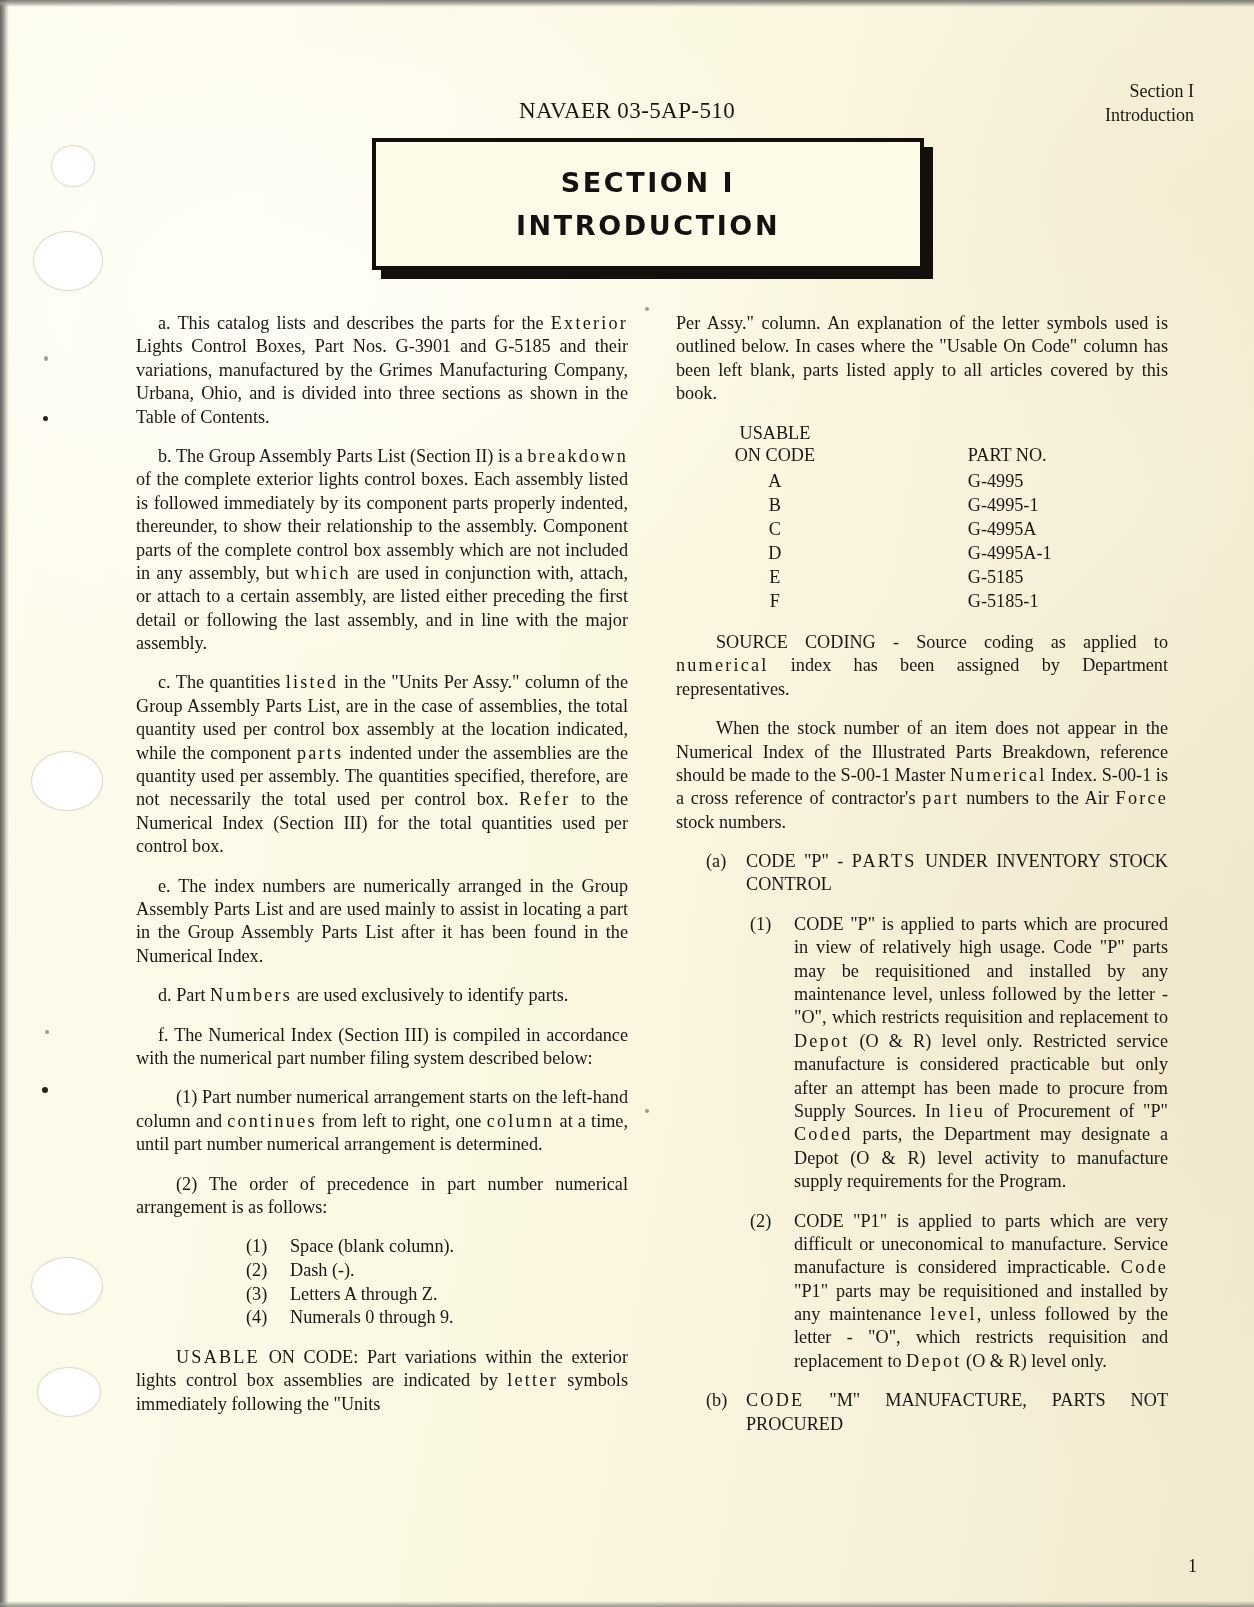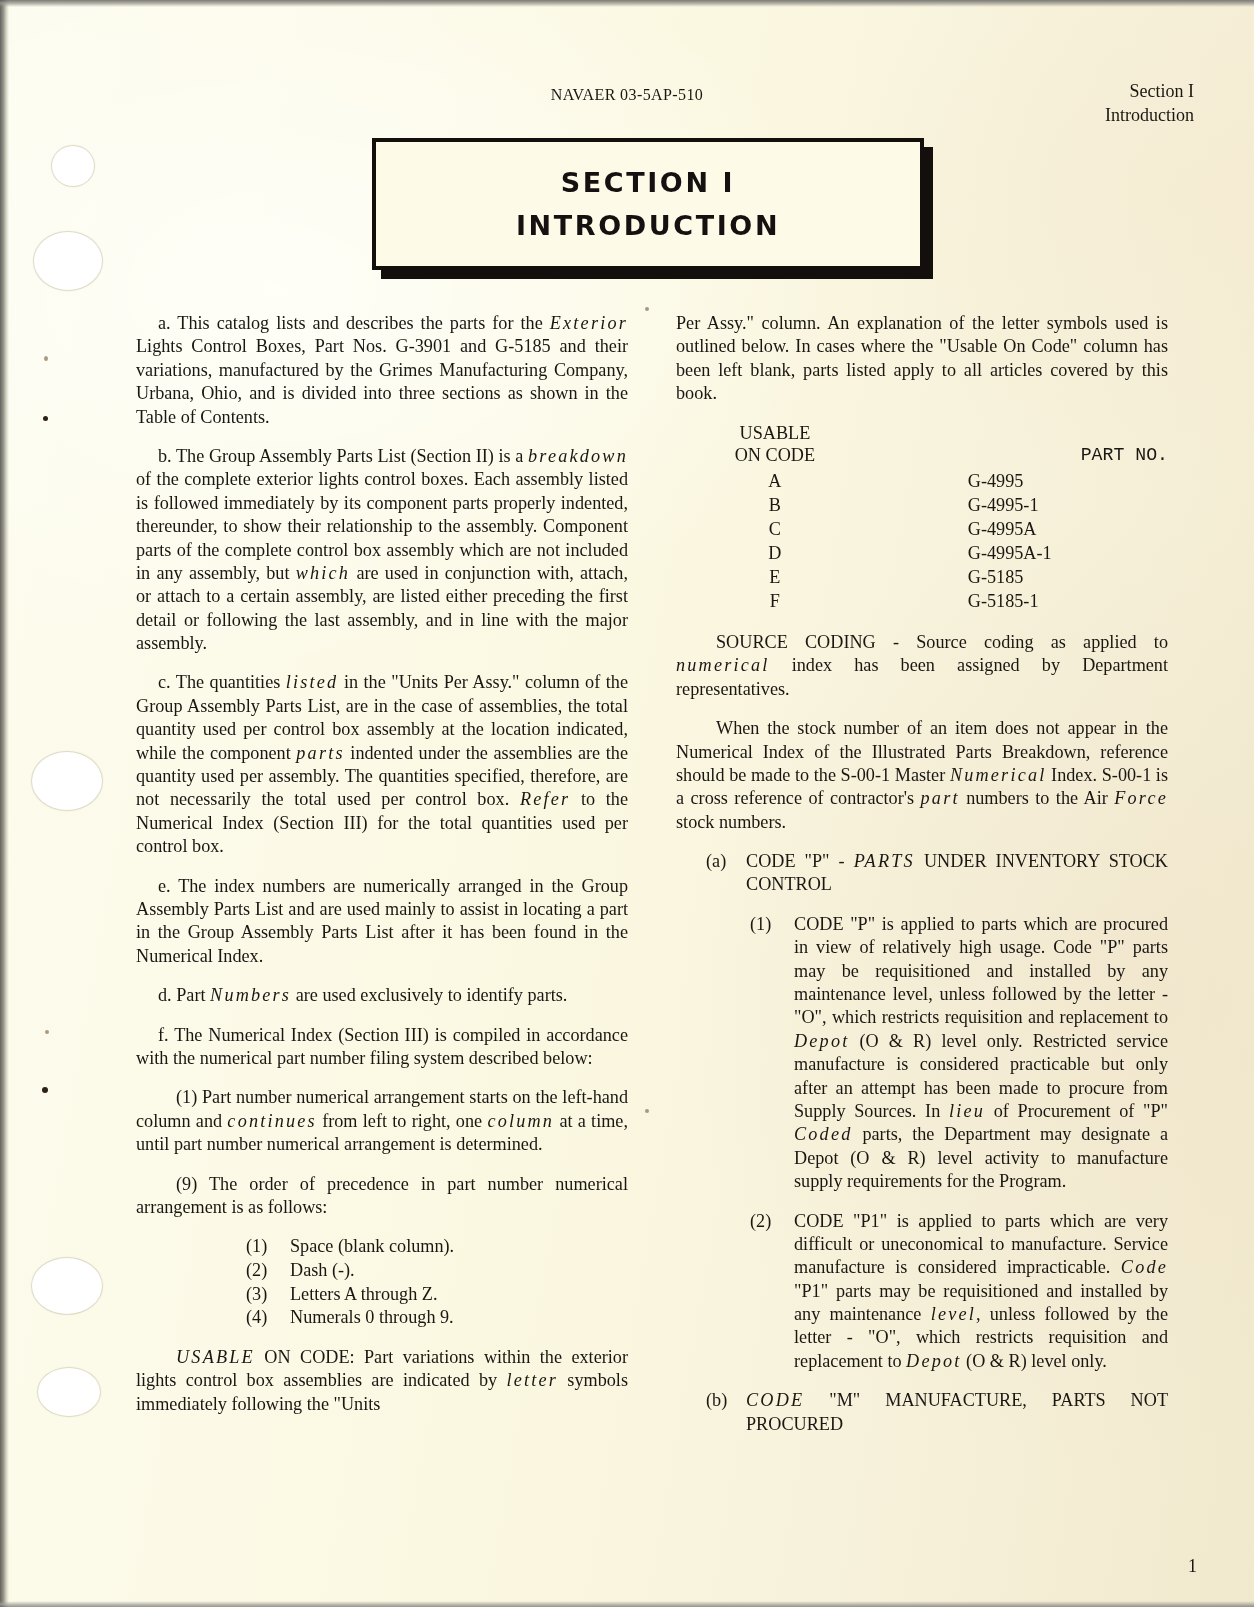--- a/index.html
+++ b/index.html
@@ -71,23 +71,23 @@
   
   .hdr {
     position: absolute;
     top: 82px;
     left: 0; right: 0;
     height: 46px;
   }
   .hdr-doc {
     position: absolute;
     left: 0; right: 0;
-    top: 4px;
+    top: 16px;
     text-align: center;
-    font-size: 16px;
+    font-size: 23px;
     letter-spacing: 0.4px;
   }
   .hdr-right {
     position: absolute;
     right: 60px;
     top: -2px;
     text-align: right;
     font-size: 18px;
     line-height: 1.32;
   }
@@ -149,38 +149,38 @@
   .col-right { left: 676px; }
 
   p.para {
     margin: 0 0 16px 0;
   }
   .ind { padding-left: 0; text-indent: 22px; }
   .ind2 { text-indent: 40px; }
   .noind { text-indent: 0; }
 
   
-  .sp  { letter-spacing: 2.2px; font-style: italic; }
+  .sp  { letter-spacing: 2.2px; }
 
   
   .code-table {
     margin: 14px 0 18px 0;
     width: 100%;
     border-collapse: collapse;
     font-size: 18.2px;
   }
   .code-table th {
     font-weight: normal;
     text-align: center;
     padding: 0 0 2px 0;
     vertical-align: bottom;
     line-height: 1.26;
   }
   .code-table th.h-code { width: 200px; padding-left: 24px; }
-  .code-table th.h-part { width: 292px; text-align: right; padding-left: 118px; font-family: Liberation Mono, monospace; }
+  .code-table th.h-part { width: 292px; text-align: left; padding-left: 118px; }
   .code-table td {
     padding: 0.5px 0;
     line-height: 1.26;
   }
   .code-table td.c-code { text-align: center; padding-left: 24px; }
   .code-table td.c-part { text-align: left; padding-left: 118px; }
 
   
   .hang {
     display: flex;
@@ -269,21 +269,21 @@
       <p class="para ind"><span>c.   The quantities </span><span class="sp">listed</span><span> in the "Units Per Assy." column of the Group Assembly Parts List, are in the case of assemblies, the total quantity used per control box assembly at the location indicated,  while the component </span><span class="sp">parts</span><span> indented under the assemblies are the quantity used per assembly.   The quantities specified, therefore, are not necessarily the total used per control box.  </span><span class="sp">Refer</span><span> to the Numerical Index (Section III) for the total quantities used per control box.</span></p>
 
       <p class="para ind">e.   The index numbers are numerically arranged in the Group Assembly Parts List and are used mainly to assist in locating a part in the Group Assembly Parts List after it has been found in the Numerical Index.</p>
 
       <p class="para ind"><span>d.   Part </span><span class="sp">Numbers</span><span> are used exclusively to identify parts.</span></p>
 
       <p class="para ind">f.   The Numerical Index (Section III) is compiled in accordance with the numerical part number filing system described below:</p>
 
       <p class="para ind2"><span>(1)  Part number numerical arrangement starts on the left-hand column and </span><span class="sp">continues</span><span> from left to right, one </span><span class="sp">column</span><span> at a time, until part number numerical arrangement is determined.</span></p>
 
-      <p class="para ind2">(9)  The order of precedence in part number numerical arrangement is as follows:</p>
+      <p class="para ind2">(2)  The order of precedence in part number numerical arrangement is as follows:</p>
 
       <div class="mini-list">
         <div class="row">
           <span class="n">(1)</span>
           <span class="t">Space (blank column).</span>
         </div>
         <div class="row">
           <span class="n">(2)</span>
           <span class="t">Dash (-).</span>
         </div>

